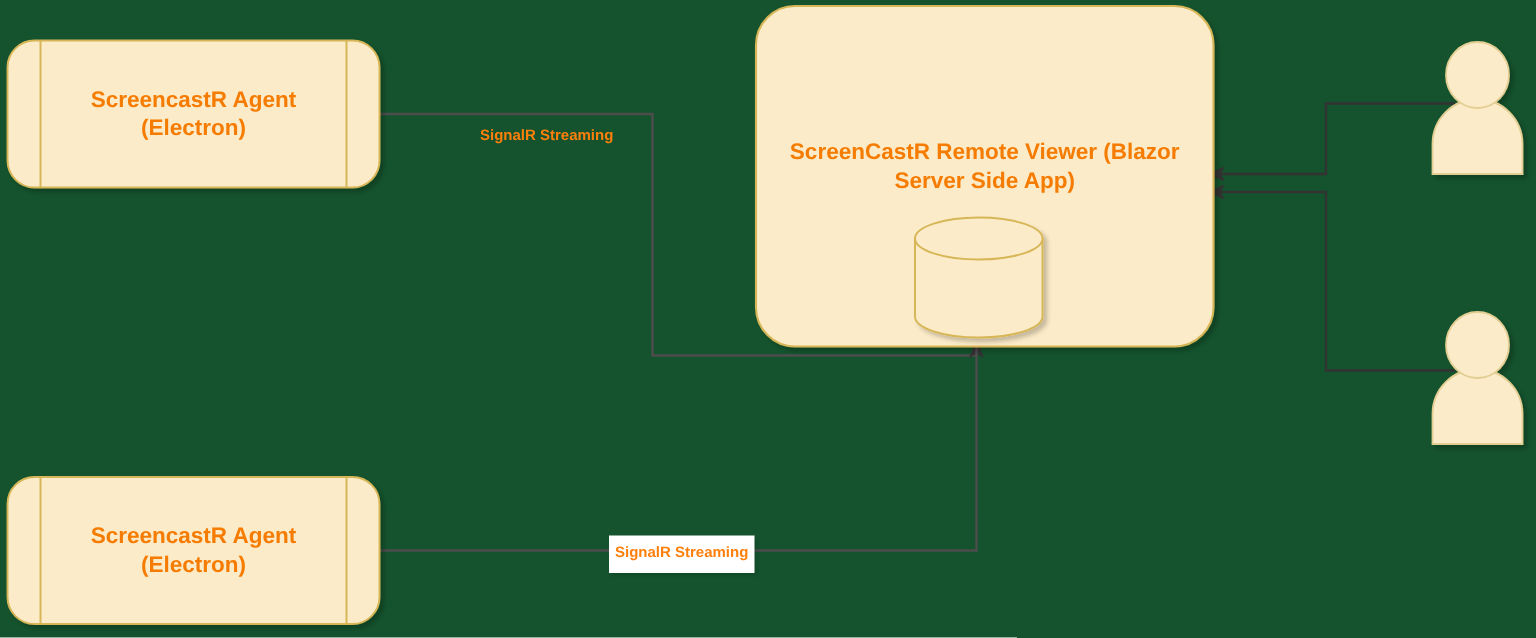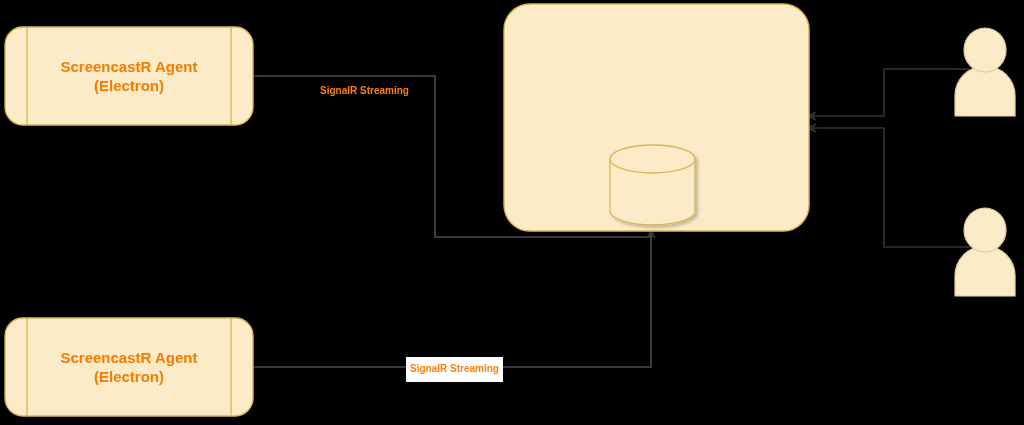--- a/index.html
+++ b/index.html
@@ -4,21 +4,21 @@
 <style>
   html, body {
     margin: 0;
     padding: 0;
     background: #ffffff;
   }
   #canvas {
     position: relative;
     width: 1024px;
     height: 425px;
-    background: #000000;
+    background: #14532d;
     overflow: hidden;
     font-family: "Liberation Sans", sans-serif;
   }
   .layer-svg {
     position: absolute;
     left: 0;
     top: 0;
     width: 1024px;
     height: 425px;
   }
@@ -113,19 +113,21 @@
       <ellipse cx="985" cy="230" rx="21" ry="22" fill="#FCEBC8" stroke="#E2CE93" stroke-width="1.2"></ellipse>
     </g>
   </svg>
 
   <div class="node-label" style="left:5px; top:57px; width:248px;">ScreencastR Agent
 (Electron)</div>
 
   <div class="node-label" style="left:5px; top:348px; width:248px;">ScreencastR Agent
 (Electron)</div>
 
+  <div class="node-label" style="left:504px; top:92px; width:305px;">ScreenCastR Remote Viewer (Blazor
+Server Side App)</div>
 
 
   <div class="edge-label" style="left:320px; top:82px;">SignalR Streaming</div>
 
   <div class="edge-label boxed" style="left:406px; top:357px;">SignalR Streaming</div>
 
 </div>
 
 </body></html>

